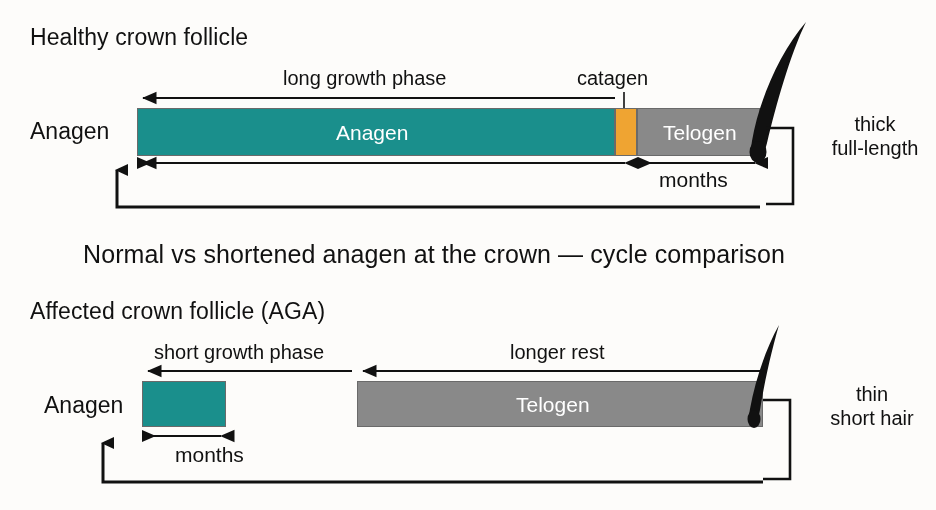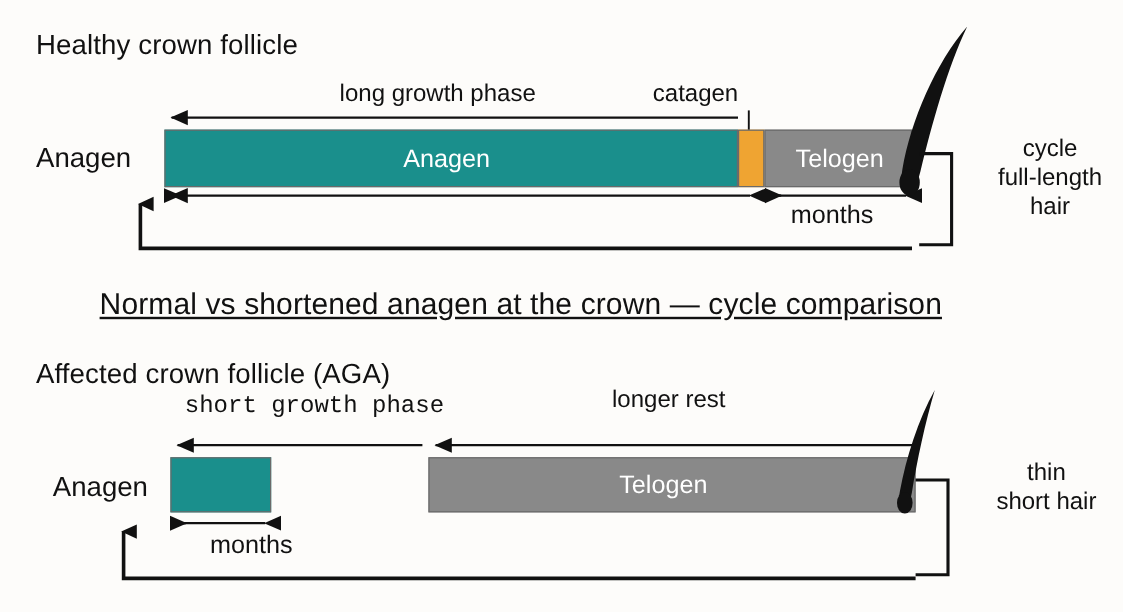--- a/index.html
+++ b/index.html
@@ -23,21 +23,20 @@
     color: #111111;
     line-height: 1.15;
   }
   .panel-title {
     font-size: 23px;
     letter-spacing: 0.1px;
   }
   .main-title {
     font-size: 25px;
     letter-spacing: 0.1px;
-    text-decoration: underline;
   }
   .row-label {
     font-size: 23px;
   }
   .phase-label {
     font-size: 20px;
     text-align: right;
   }
   .dur-label {
     font-size: 21px;
@@ -70,47 +69,46 @@
 </style>
 </head>
 <body>
 
 <div id="stage">
 
   <div class="txt panel-title" style="left:30px; top:24px;">Healthy crown follicle</div>
 
   <div class="txt phase-label" style="left:283px; top:67px;">long growth phase</div>
 
-  <div class="txt phase-label" style="left:544px; top:67px;">catagen</div>
+  <div class="txt phase-label" style="left:577px; top:67px;">catagen</div>
 
   <div class="txt row-label" style="left:30px; top:118px;">Anagen</div>
 
   <div class="bar" style="left:137px; top:108px; width:478px; height:48px; background:#1a8f8c;"></div>
   <div class="bar-text" style="left:336px; top:121px;">Anagen</div>
 
   <div class="bar" style="left:615px; top:108px; width:22px; height:48px; background:#efa432;"></div>
 
   <div class="bar" style="left:637px; top:108px; width:123px; height:48px; background:#898989;"></div>
   <div class="bar-text" style="left:663px; top:121px;">Telogen</div>
 
   <div class="txt dur-label" style="left:659px; top:168px;">months</div>
 
   <div class="txt side-label" style="left:820px; top:112px; width:110px;">
-    <div>cycle</div>
+    <div>thick</div>
     <div>full-length</div>
-    <div>hair</div>
   </div>
 
   <div class="txt main-title" style="left:83px; top:240px;">Normal vs shortened anagen at the crown — cycle comparison</div>
 
   <div class="txt panel-title" style="left:30px; top:298px;">Affected crown follicle (AGA)</div>
 
-  <div class="txt phase-label" style="left:154px; top:327px;font-family:Liberation Mono, monospace;">short growth phase</div>
+  <div class="txt phase-label" style="left:154px; top:341px;">short growth phase</div>
 
-  <div class="txt phase-label" style="left:510px; top:322px;">longer rest</div>
+  <div class="txt phase-label" style="left:510px; top:341px;">longer rest</div>
 
   <div class="txt row-label" style="left:44px; top:392px;">Anagen</div>
 
   <div class="bar" style="left:142px; top:381px; width:84px; height:46px; background:#1a8f8c;"></div>
 
   <div class="bar" style="left:357px; top:381px; width:406px; height:46px; background:#898989;"></div>
   <div class="bar-text" style="left:516px; top:393px;">Telogen</div>
 
   <div class="txt dur-label" style="left:175px; top:443px;">months</div>
 

